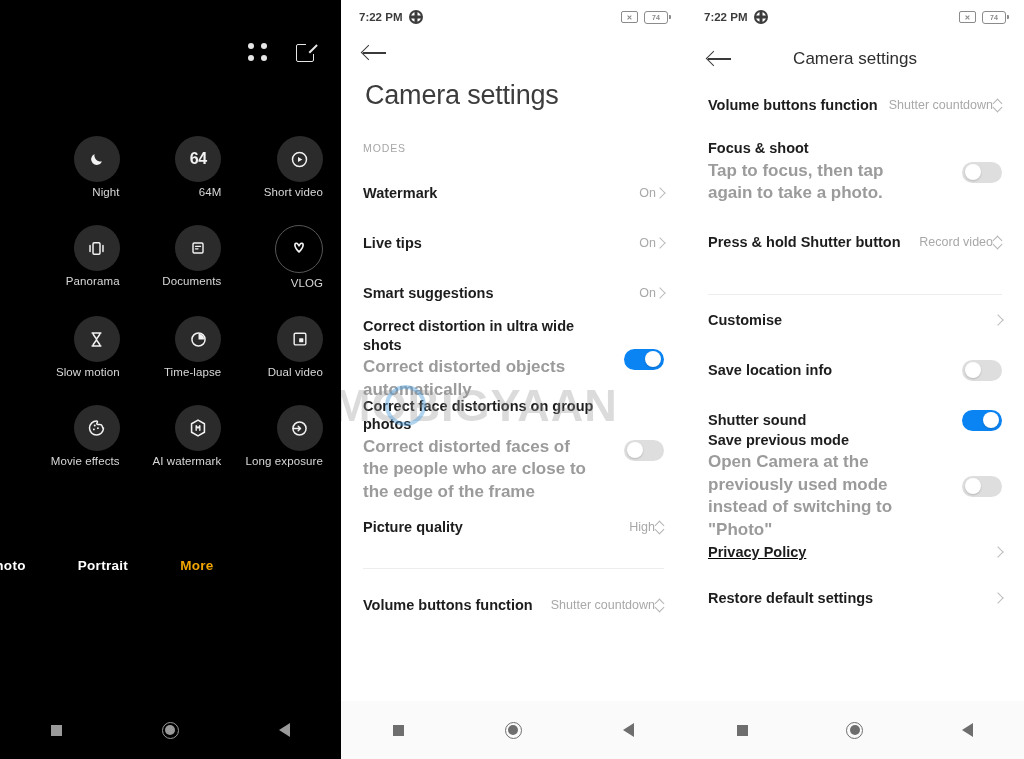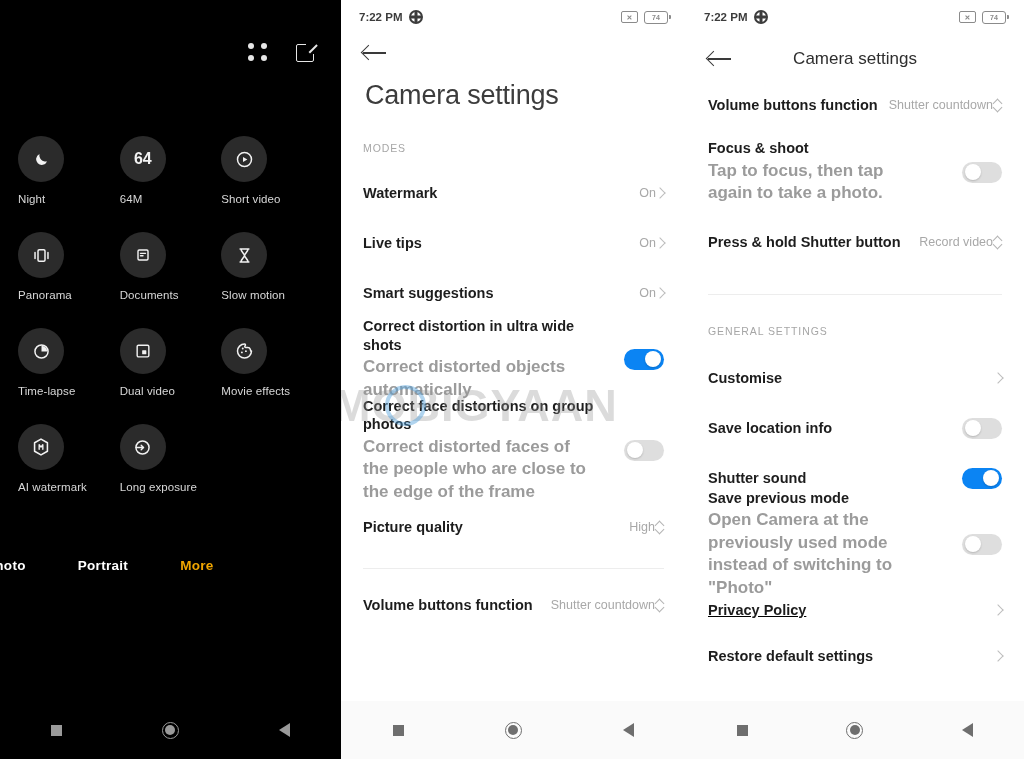--- a/index.html
+++ b/index.html
@@ -53,21 +53,21 @@
   }
 
   .modes-grid {
     position: absolute; top: 136px; left: 0; right: 0;
     display: grid;
     grid-template-columns: repeat(3, 1fr);
     row-gap: 27px;
     padding: 0 18px;
   }
   .mode-cell {
-    display: flex; flex-direction: column; align-items: flex-start; gap: 11px;
+    display: flex; flex-direction: column; align-items: flex-end; gap: 4px;
   }
   .mode-bubble {
     width: 46px; height: 46px; border-radius: 50%;
     background: #2b2b2b;
     display: flex; align-items: center; justify-content: center;
     color: #f2f2f2;
     position: relative;
   }
   .mode-bubble.hollow { background: transparent; border: 1px solid #575757; }
   .mode-label {
@@ -291,20 +291,28 @@
         <div class="mode-cell">
           <div class="mode-bubble">
             <svg width="20" height="20" viewBox="0 0 24 24" fill="none" stroke="currentColor" stroke-width="1.7" stroke-linecap="round" stroke-linejoin="round">
               <rect x="6" y="6" width="12" height="12" rx="1.4"></rect>
               <path d="M9 10h6M9 13h3"></path>
             </svg>
           </div>
           <div class="mode-label">Documents</div>
         </div>
         <div class="mode-cell">
+          <div class="mode-bubble hollow">
+            <svg width="22" height="22" viewBox="0 0 24 24" fill="none" stroke="currentColor" stroke-width="1.7" stroke-linecap="round" stroke-linejoin="round">
+              <path d="M7.5 7.5c0-1.6 2-2.4 3-1.1L12 8.5l1.5-2.1c1-1.3 3-.5 3 1.1 0 3.2-3 6.1-4.5 7.7-1.5-1.6-4.5-4.5-4.5-7.7z" stroke-width="1.8"></path>
+            </svg>
+          </div>
+          <div class="mode-label">VLOG</div>
+        </div>
+        <div class="mode-cell">
           <div class="mode-bubble">
             <svg width="21" height="21" viewBox="0 0 24 24" fill="none" stroke="currentColor" stroke-width="1.7" stroke-linecap="round" stroke-linejoin="round">
               <path d="M7 4.5h10M7 19.5h10M8 4.5c0 3.5 4 5.2 4 7.5 0-2.3 4-4 4-7.5M8 19.5c0-3.5 4-5.2 4-7.5 0 2.3 4 4 4 7.5" stroke-width="1.8"></path>
             </svg>
           </div>
           <div class="mode-label">Slow motion</div>
         </div>
         <div class="mode-cell">
           <div class="mode-bubble">
             <svg width="21" height="21" viewBox="0 0 24 24" fill="none" stroke="currentColor" stroke-width="1.7" stroke-linecap="round" stroke-linejoin="round">
@@ -522,21 +530,20 @@
         <div class="row" style="height: 60px;">
           <div class="row-text" style="max-width: 212px;">
             <div class="row-title">Press &amp; hold Shutter button</div>
           </div>
           <div class="row-right">
             <span class="row-value">Record video</span>
             <span class="updown"></span>
           </div>
         </div>
         <div class="divider" style="margin-top: 22px; margin-bottom: 0px;"></div>
-        <div class="section-hdr" style="padding: 30px 22px 16px;">GENERAL SETTINGS</div>
         <div class="row" style="height: 50px;">
           <div class="row-text" style="max-width: 212px;">
             <div class="row-title">Customise</div>
           </div>
           <div class="row-right">
             <span class="chev"></span>
           </div>
         </div>
         <div class="row" style="height: 50px;">
           <div class="row-text" style="max-width: 212px;">

